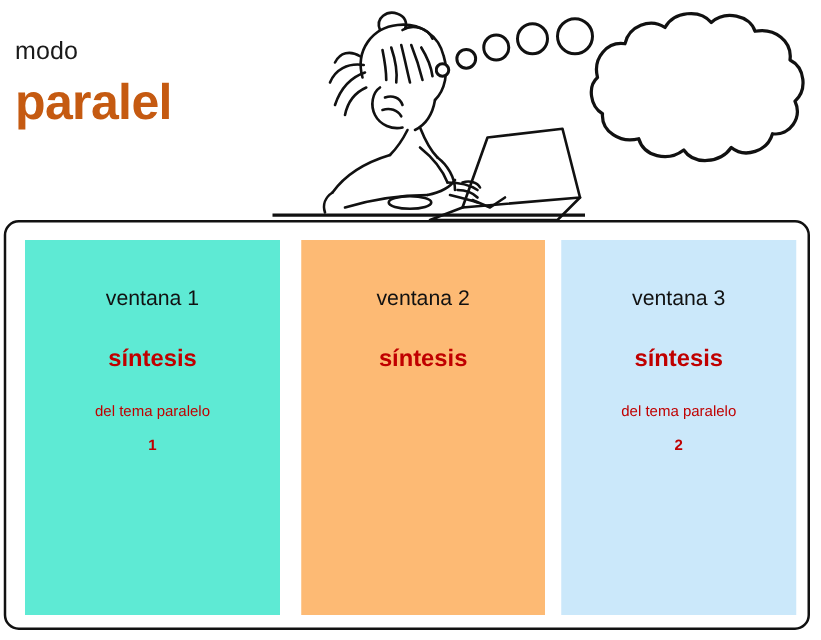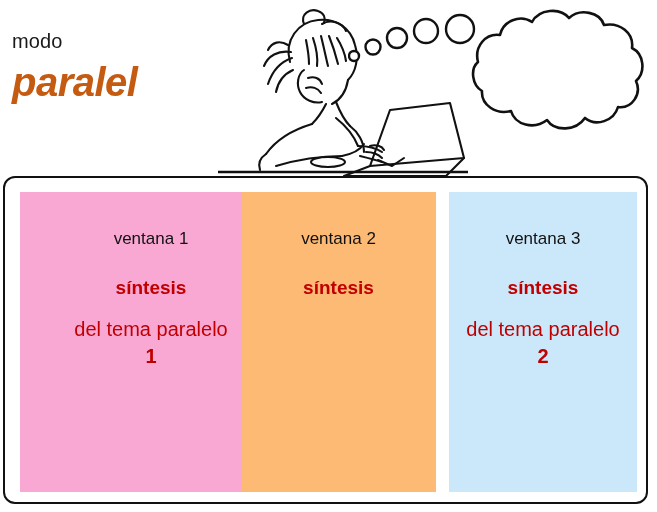--- a/index.html
+++ b/index.html
@@ -34,21 +34,20 @@
     line-height: 26px;
     letter-spacing: 0.1px;
   }
   #title-paralel {
     font-size: 40px;
     font-weight: bold;
     color: #c55a11;
     line-height: 48px;
     letter-spacing: -0.5px;
     margin-top: 4px;
-    font-style: italic;
   }
 
   #illustration {
     position: absolute;
     left: 218px;
     top: 0px;
     width: 250px;
     height: 176px;
   }
   #thought-bubble {
@@ -108,21 +107,21 @@
     line-height: 22px;
   }
   .synth-word {
     font-size: 19px;
     font-weight: bold;
     color: #c00000;
     line-height: 24px;
     margin-top: 26px;
   }
   .synth-desc {
-    font-size: 20px;
+    font-size: 12px;
     color: #c00000;
     line-height: 27px;
     margin-top: 16px;
   }
   .synth-desc .strong {
     font-weight: bold;
   }
 </style>
 </head>
 <body>
@@ -207,21 +206,21 @@
              C148,113 133,103 134,89
              C124,83 122,67 130,60 Z" fill="#ffffff" stroke="#111111" stroke-width="2.6" stroke-linejoin="round"></path>
   </svg>
 
 </div>
 
 <div id="panel" style="border-color: rgb(17, 17, 17);">
 
   <div id="columns">
 
-    <div class="column col-1" style="background: #f9a8d4; padding-left: 29px;">
+    <div class="column col-1" style="background: #5eead4;">
       <div class="col-inner">
         <div class="window-label">ventana 1</div>
         <div class="synth-word" style="color: rgb(192, 0, 0);">síntesis</div>
         <div class="synth-desc" style="color: rgb(192, 0, 0);">
           <span>del tema paralelo</span><br>
           <span class="strong">1</span>
         </div>
       </div>
     </div>
 

